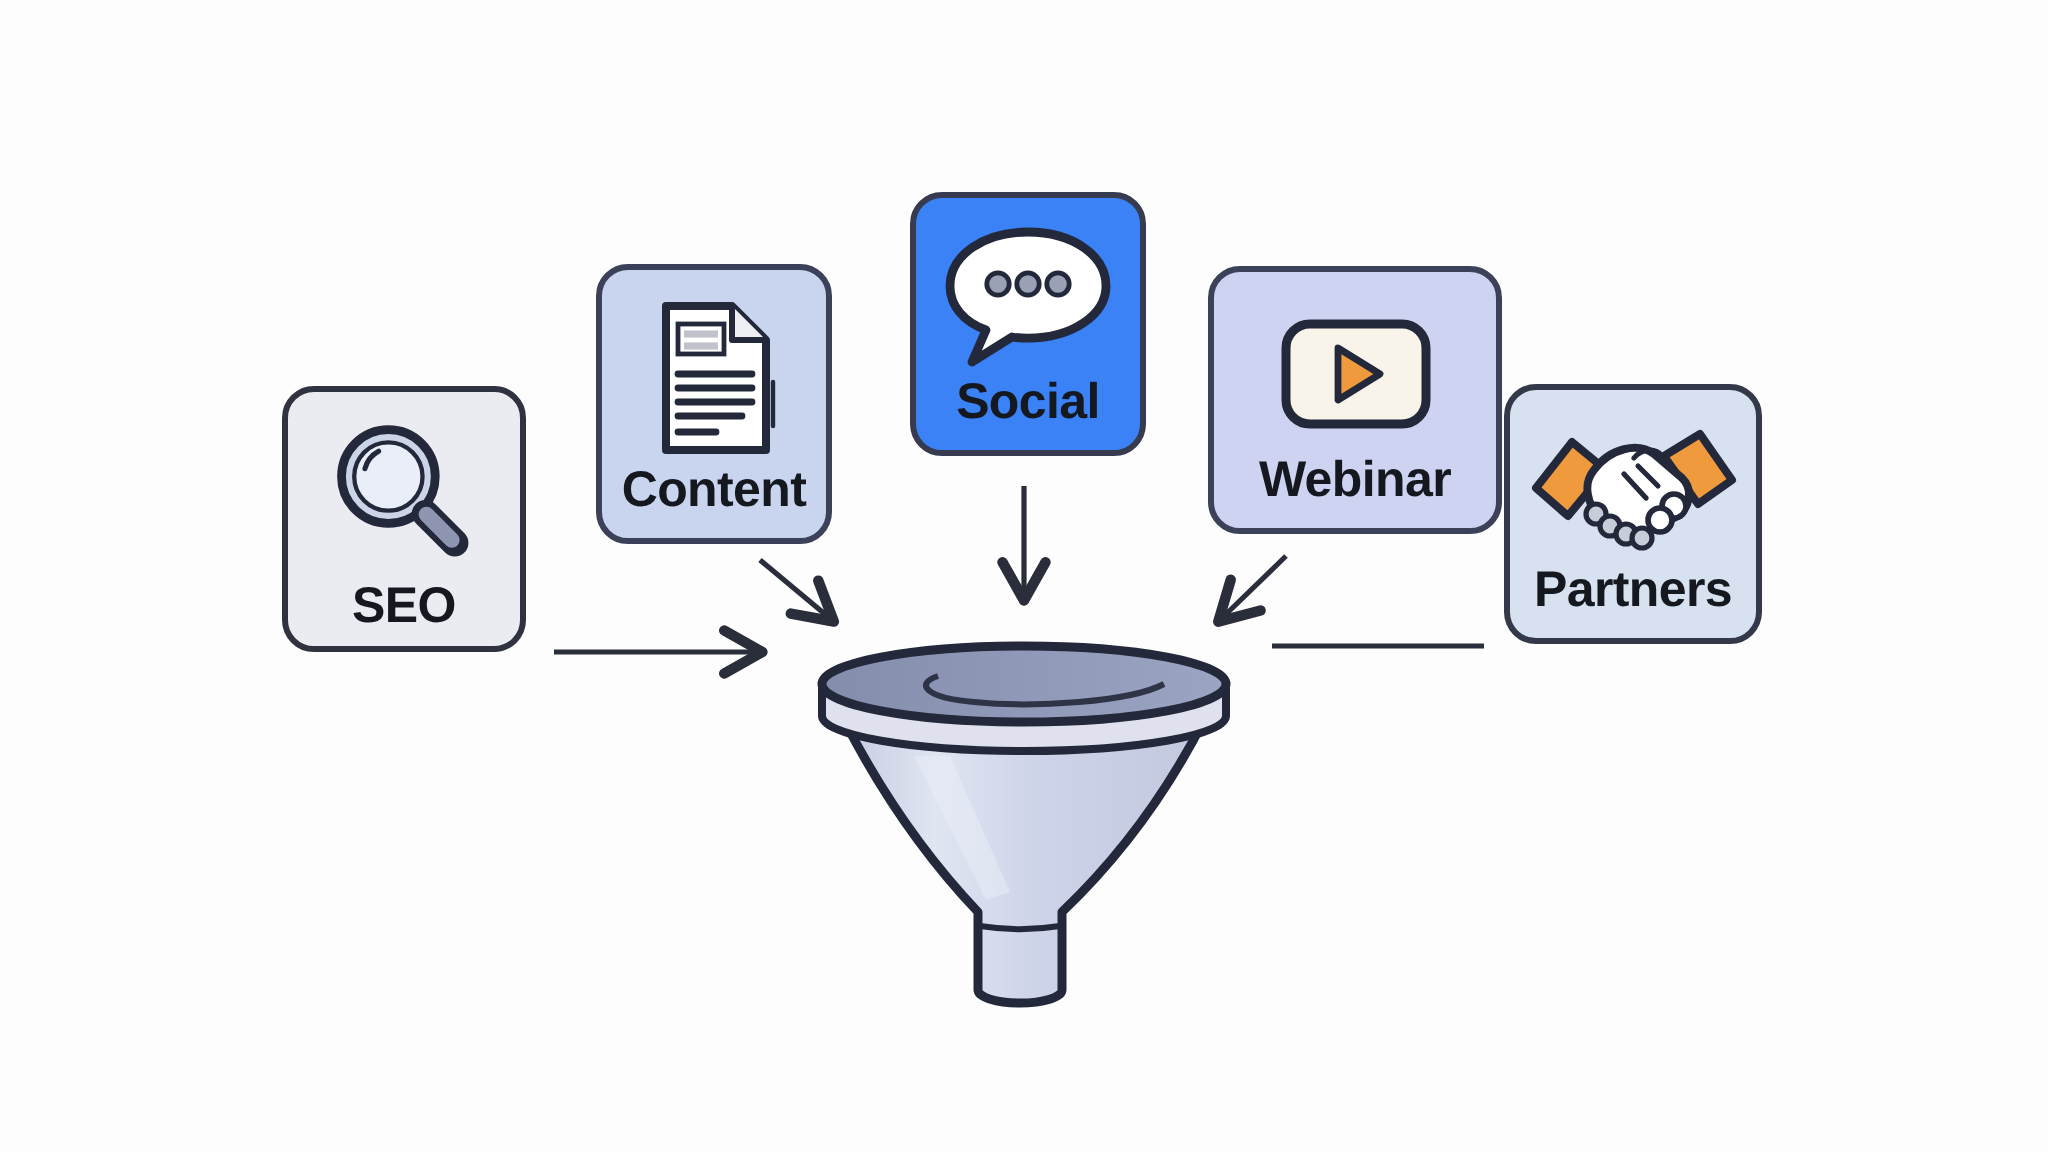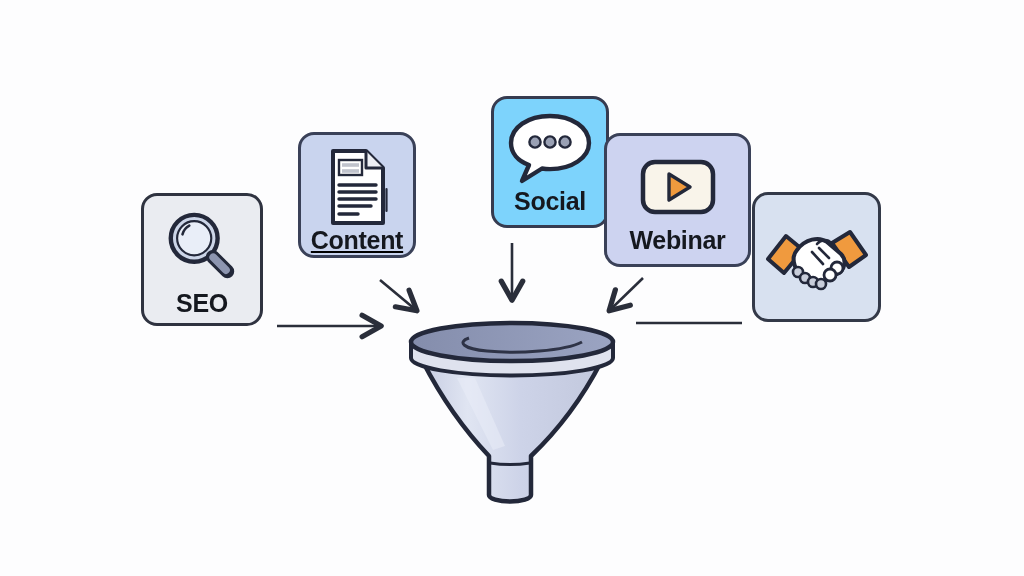--- a/index.html
+++ b/index.html
@@ -9,21 +9,21 @@
     font-family:"Liberation Sans","DejaVu Sans",sans-serif;
   }
   .layer{position:absolute;left:0;top:0;width:1024px;height:576px;}
   .card{
     position:absolute;box-sizing:border-box;
     border:3px solid #333948;border-radius:16px;
     display:flex;flex-direction:column;align-items:center;
     justify-content:space-between;padding:12px 4px 8px;
   }
   .c-seo     {left:141px;top:193px;width:122px;height:133px;background:#eaecf1;border-color:#2f3340;}
-  .c-content {left:298px;top:132px;width:118px;height:126px;background:#c9d4ee;border-color:#3a4158;text-decoration:underline;}
+  .c-content {left:298px;top:132px;width:118px;height:140px;background:#c9d4ee;border-color:#3a4158;}
   .c-social  {left:455px;top:96px; width:118px;height:132px;background:#d6d9e9;border-color:#363b50;}
   .c-webinar {left:604px;top:133px;width:147px;height:134px;background:#cdd3f0;border-color:#3a4158;}
   .c-partners{left:752px;top:192px;width:129px;height:130px;background:#d8e1f0;border-color:#333948;}
   .icon-wrap{flex:1;display:flex;align-items:center;justify-content:center;}
   .card-label{
     font-size:25px;font-weight:700;color:#15181f;line-height:1.1;
     letter-spacing:-0.3px;padding-bottom:2px;
   }
   .funnel-svg{position:absolute;left:405px;top:316px;}
 </style>
@@ -72,21 +72,21 @@
           <line x1="14" y1="52" x2="51" y2="52"></line>
           <line x1="14" y1="59" x2="46" y2="59"></line>
           <line x1="14" y1="67" x2="33" y2="67"></line>
         </g>
         <line x1="61.5" y1="42" x2="61.5" y2="64" stroke="#23283a" stroke-width="2.2" stroke-linecap="round"></line>
       </svg>
     </div>
     <div class="card-label">Content</div>
   </div>
 
-  <div class="card c-social" style="background: #7dd3fc; border-color: rgb(54, 59, 80); margin-left: 36px;">
+  <div class="card c-social" style="background: #3b82f6; border-color: rgb(54, 59, 80);">
     <div class="icon-wrap">
       <svg width="94" height="76" viewBox="0 0 94 76">
         <path d="M 47 5 C 25 5 8 16.5 8 32 C 8 42 15 50 26 54 L 19 70 L 39 57.5 C 41.5 57.9 44 58.1 47 58.1 C 69 58.1 86 46.5 86 32 C 86 16.5 69 5 47 5 Z" fill="#ffffff" stroke="#23283a" stroke-width="4.4" stroke-linejoin="round"></path>
         <circle cx="32" cy="31" r="5.6" fill="#9aa1b4" stroke="#23283a" stroke-width="2.4"></circle>
         <circle cx="47" cy="31" r="5.6" fill="#9aa1b4" stroke="#23283a" stroke-width="2.4"></circle>
         <circle cx="62" cy="31" r="5.6" fill="#9aa1b4" stroke="#23283a" stroke-width="2.4"></circle>
       </svg>
     </div>
     <div class="card-label">Social</div>
   </div>
@@ -114,20 +114,21 @@
 
         <circle cx="72" cy="44" r="6" fill="#ffffff" stroke="#23283a" stroke-width="2.8"></circle>
         <circle cx="65" cy="51" r="6" fill="#ffffff" stroke="#23283a" stroke-width="2.8"></circle>
 
         <circle cx="33" cy="48" r="5" fill="#c8cdda" stroke="#23283a" stroke-width="2.6"></circle>
         <circle cx="40" cy="54" r="5" fill="#c8cdda" stroke="#23283a" stroke-width="2.6"></circle>
         <circle cx="48" cy="58" r="5" fill="#c8cdda" stroke="#23283a" stroke-width="2.6"></circle>
         <circle cx="56" cy="60" r="5" fill="#c8cdda" stroke="#23283a" stroke-width="2.6"></circle>
       </svg>
     </div>
+    <div class="card-label">Partners</div>
   </div>
 
   <svg class="funnel-svg" width="214" height="196" viewBox="0 0 214 196">
     <defs>
       <linearGradient id="coneGrad" x1="0" y1="0" x2="1" y2="0">
         <stop offset="0" stop-color="#c7cde2"></stop>
         <stop offset="0.25" stop-color="#e0e5f2"></stop>
         <stop offset="0.55" stop-color="#cdd3e8"></stop>
         <stop offset="1" stop-color="#c2c8dd"></stop>
       </linearGradient>

